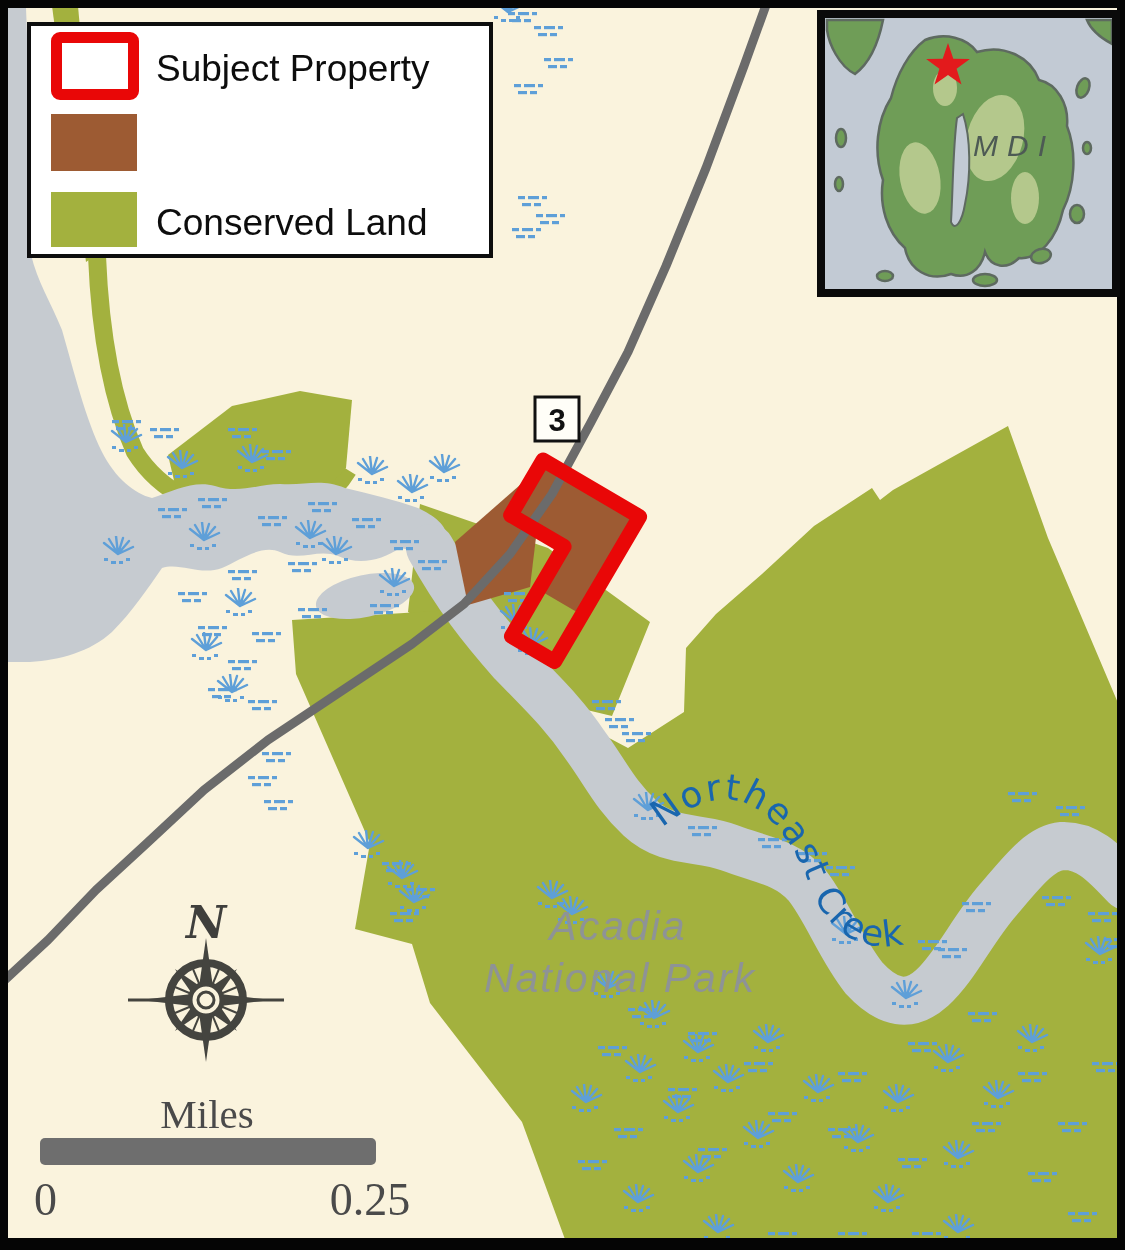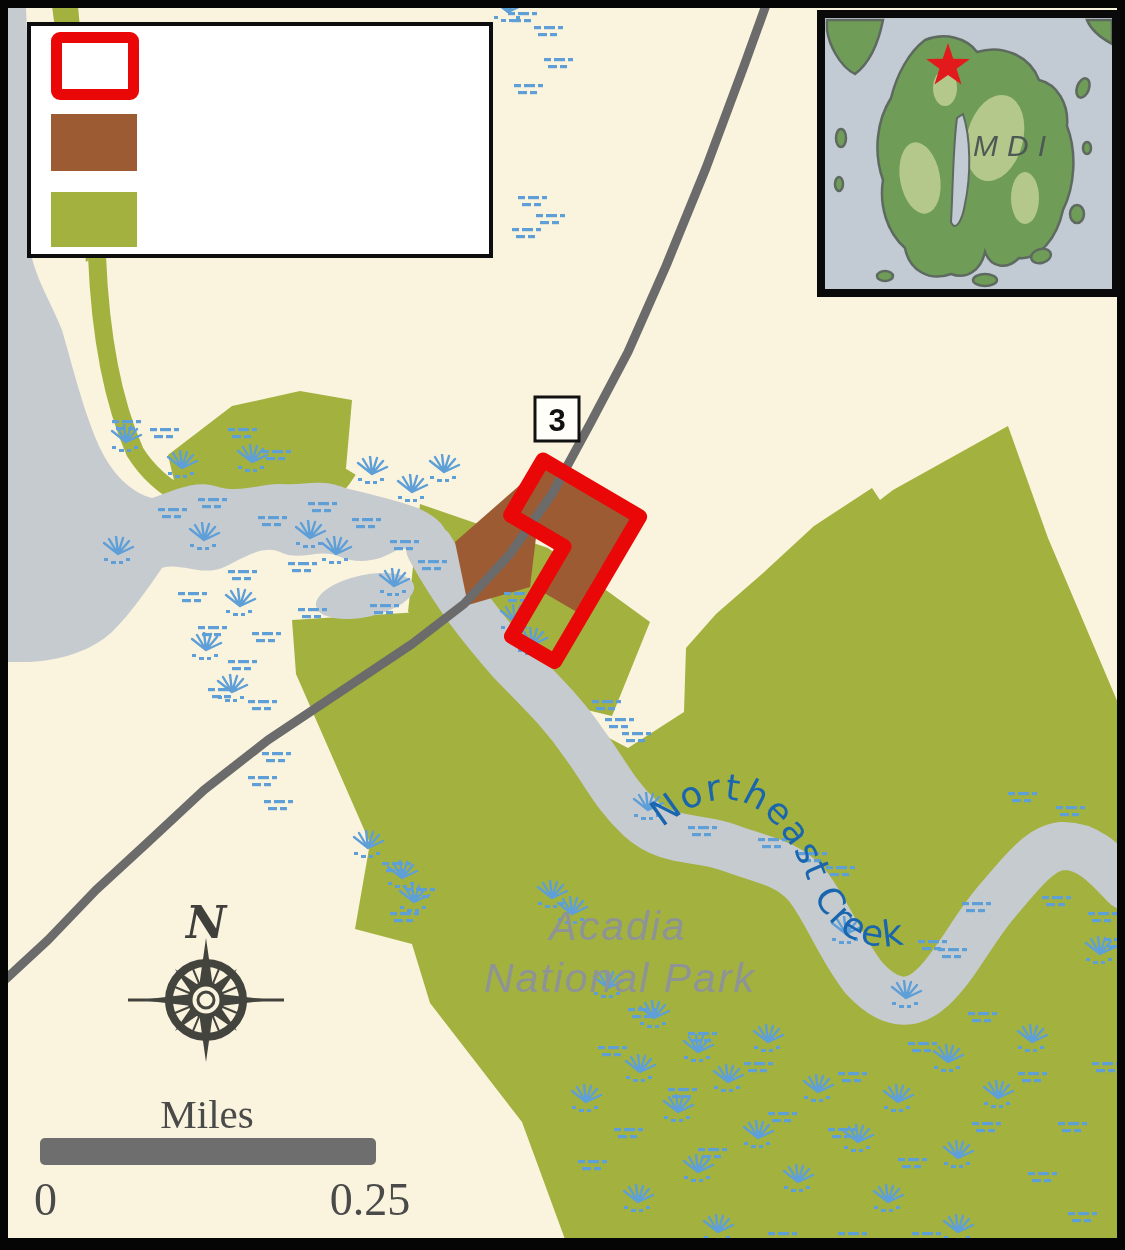--- a/index.html
+++ b/index.html
@@ -283,22 +283,24 @@
   <g fill="#050505">
     <rect x="0" y="0" width="1125" height="8"></rect>
     <rect x="0" y="1238" width="1125" height="12"></rect>
     <rect x="0" y="0" width="8" height="1250"></rect>
     <rect x="1117" y="0" width="8" height="1250"></rect>
   </g>
 </svg>
 
 <div class="legend">
   <div class="sym sym-outline"></div>
+  <div class="lbl lbl1">Subject Property</div>
   <div class="sym sym-brown"></div>
   <div class="sym sym-green"></div>
+  <div class="lbl lbl3">Conserved Land</div>
 </div>
 
 <div class="inset">
   <svg width="287" height="271" viewBox="0 0 287 271">
     <rect x="0" y="0" width="287" height="271" fill="#C2CAD4"></rect>
     <g stroke="#5E6A60" stroke-width="2.5">
       <path d="M2,2 L58,2 C54,22 46,44 30,56 C14,48 4,26 2,12 Z" fill="#6F9D57"></path>
       <path d="M262,2 L287,2 L287,26 C276,20 266,12 262,2 Z" fill="#6F9D57"></path>
       <path d="M100,22 C120,14 142,20 152,34 C178,26 205,38 214,62 C232,66 244,86 242,108
                C252,134 250,168 238,192 C232,220 214,242 194,240 C182,252 166,250 160,234

